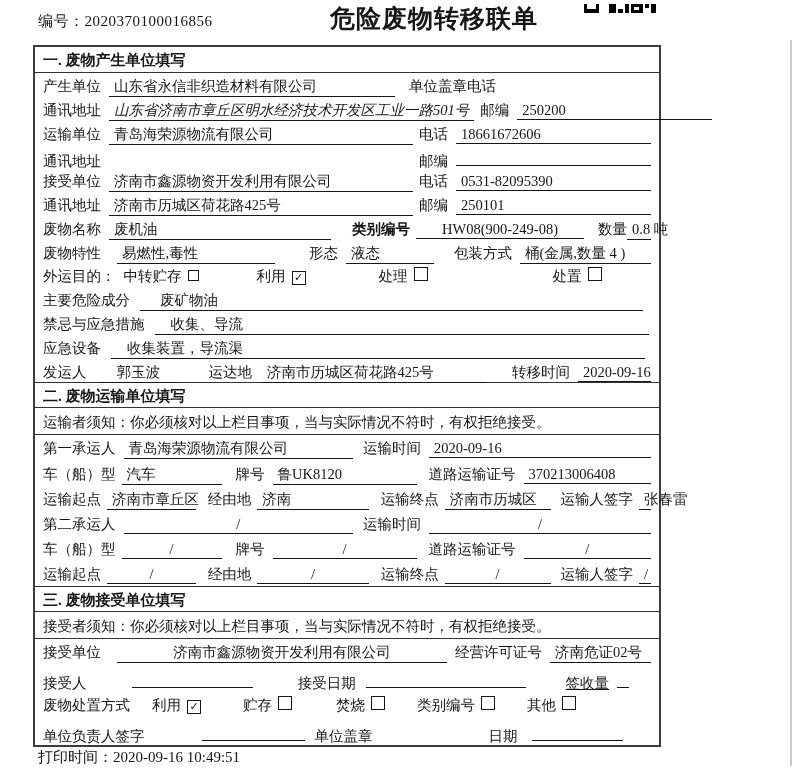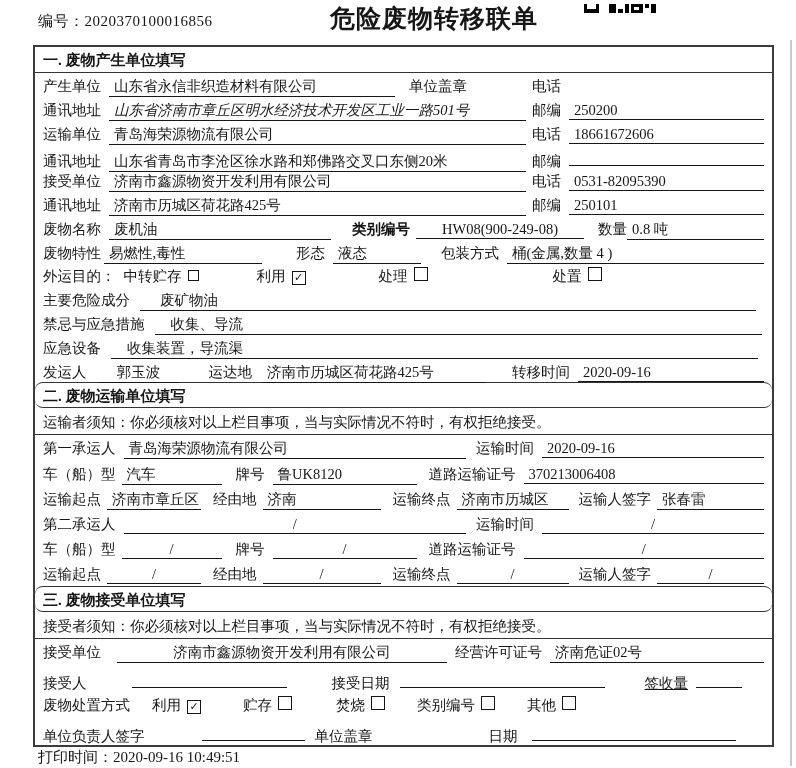--- a/index.html
+++ b/index.html
@@ -8,26 +8,26 @@
     font-family:"Liberation Serif","DejaVu Serif",serif;
     color:#161616;overflow:hidden;
   }
   .serial{position:absolute;left:38px;top:12px;font-size:15px;letter-spacing:.5px;}
   .title{position:absolute;left:330px;top:2px;font-size:25px;font-weight:bold;letter-spacing:1px;}
   .qr{position:absolute;left:584px;top:0;}
   .page-edge{position:absolute;left:790px;top:40px;width:2px;height:726px;background:#c9c9c9;}
   .print-line{position:absolute;left:38px;top:748px;font-size:15px;}
 
   .form{
-    position:absolute;left:33px;top:45px;width:741px;box-sizing:border-box;
+    position:absolute;left:33px;top:45px;width:628px;box-sizing:border-box;
     border:2px solid #3c3c3c;background:#fff;
   }
   .sh{height:26px;box-sizing:border-box;padding:4px 8px 0;font-size:15px;font-weight:bold;
       border-bottom:1.5px solid #333;}
-  .sh.topline{border-top:1.5px solid #333;border-radius:8px;}
+  .sh.topline{border-top:1.5px solid #333;}
   .notice{height:27px;box-sizing:border-box;padding:5px 8px 0;font-size:14.5px;border-bottom:1.5px solid #333;}
   .row{height:23.8px;box-sizing:border-box;padding:4px 8px 0;display:flex;align-items:baseline;font-size:14.5px;}
   .row.r2{height:25.2px;}
   .row.r3{height:26.4px;}
   .lb{white-space:nowrap;}
   .fld{display:inline-block;border-bottom:1px solid #161616;white-space:nowrap;
        padding:0 5px;min-width:12px;min-height:18px;box-sizing:border-box;}
   .g{flex:1;}
   .c{text-align:center;}
   .rcol{width:232px;display:flex;align-items:baseline;flex:0 0 232px;}
@@ -89,21 +89,20 @@
     </div>
     <div class="rcol">
       <span class="lb">电话</span>
       <span class="fld g" style="margin-left:8px;">18661672606</span>
     </div>
   </div>
 
   <div class="row">
     <div class="lcol">
       <span class="lb">通讯地址</span>
-      <span class="fld g" style="margin-left:8px;margin-right:6px;">山东省青岛市李沧区徐水路和郑佛路交叉口东侧20米</span>
     </div>
     <div class="rcol">
       <span class="lb">邮编</span>
       <span class="fld g" style="margin-left:8px;"></span>
     </div>
   </div>
 
   <div class="row">
     <div class="lcol">
       <span class="lb">接受单位</span>
@@ -130,21 +129,21 @@
     <span class="lb">废物名称</span>
     <span class="fld" style="width:222px;margin-left:8px;">废机油</span>
     <span class="lb" style="margin-left:21px;font-weight:bold;">类别编号</span>
     <span class="fld c" style="width:168px;margin-left:6px;">HW08(900-249-08)</span>
     <span class="lb" style="margin-left:14px;">数量</span>
     <span class="fld g" style="margin-left:0;">0.8 吨</span>
   </div>
 
   <div class="row">
     <span class="lb">废物特性</span>
-    <span class="fld" style="width:158px;margin-left:3px;">易燃性,毒性</span>
+    <span class="fld" style="width:158px;margin-left:16px;">易燃性,毒性</span>
     <span class="lb" style="margin-left:34px;">形态</span>
     <span class="fld" style="width:88px;margin-left:8px;">液态</span>
     <span class="lb" style="margin-left:20px;">包装方式</span>
     <span class="fld g" style="margin-left:8px;">桶(金属,数量 4 )</span>
   </div>
 
   <div class="row">
     <span class="lb">外运目的：</span>
     <span class="lb" style="margin-left:8px;">中转贮存</span>
     <span class="cb sm"></span>

